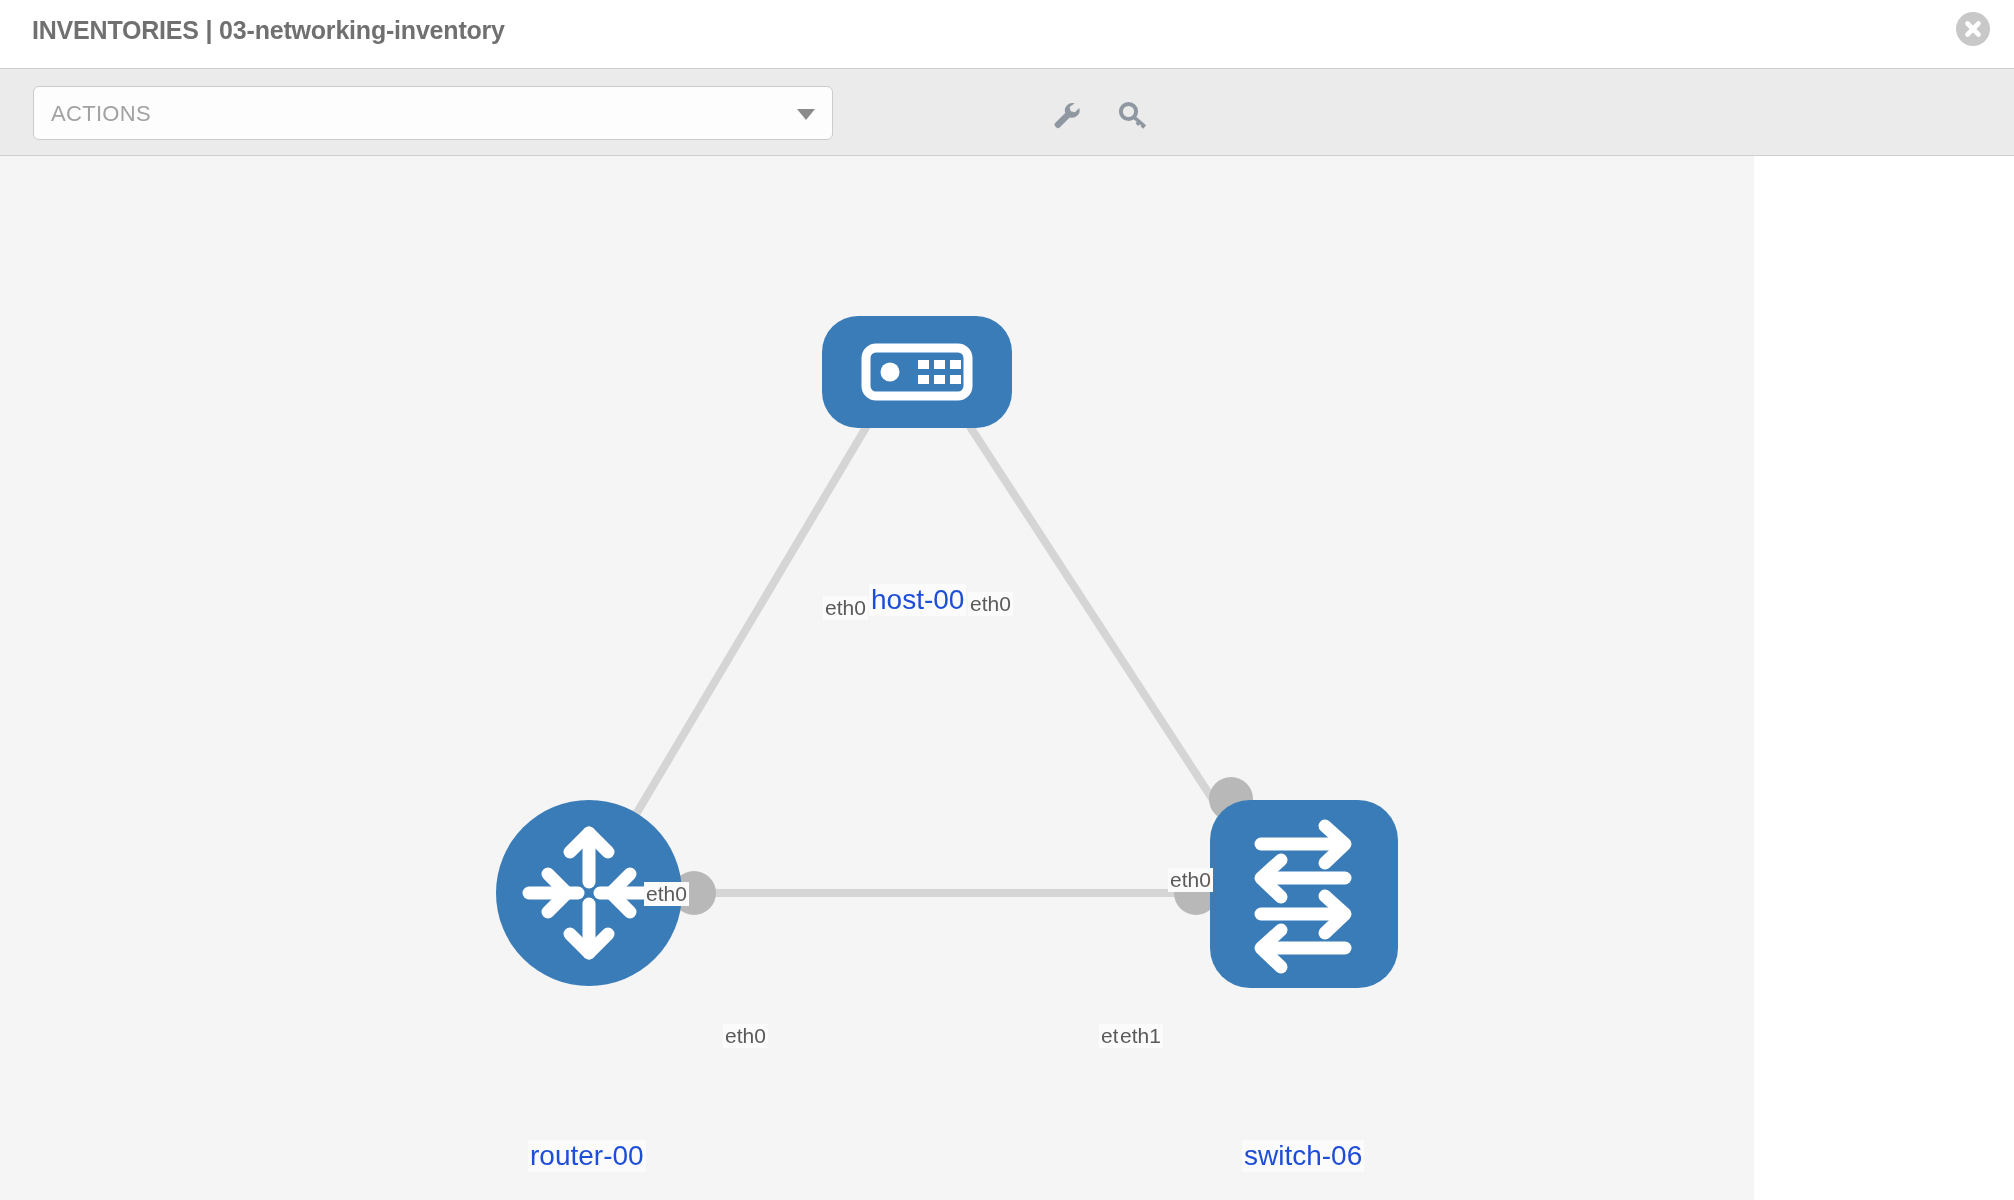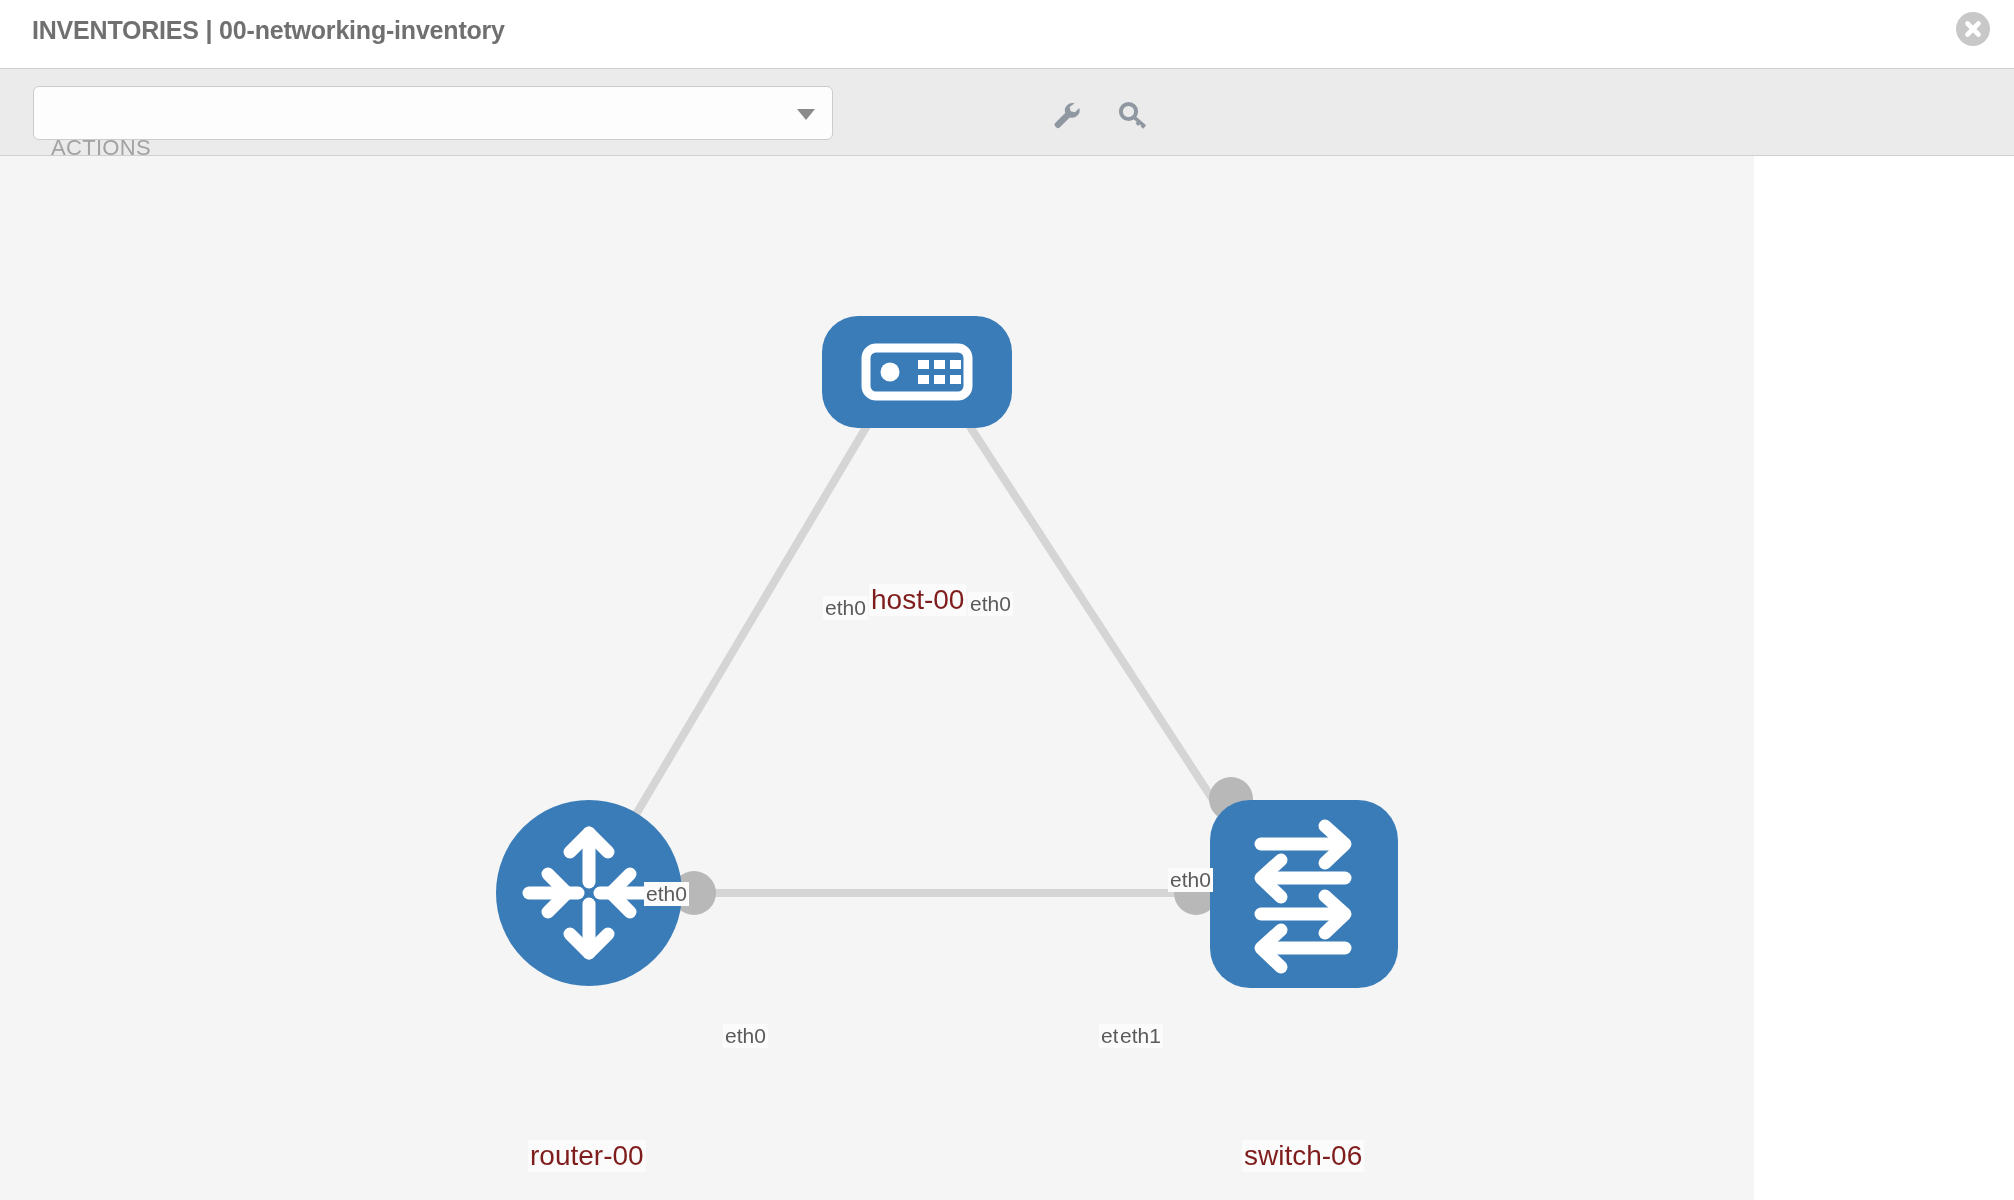--- a/index.html
+++ b/index.html
@@ -73,21 +73,20 @@
     box-sizing: border-box;
     cursor: pointer;
   }
   .actions-select .label {
     position: absolute;
     left: 17px;
     top: 14px;
     font-size: 22px;
     color: #a2a2a2;
     letter-spacing: 0.3px;
-    margin-top: 34px;
   }
   .caret {
     position: absolute;
     right: 17px;
     top: 22px;
     width: 0; height: 0;
     border-left: 9px solid transparent;
     border-right: 9px solid transparent;
     border-top: 11px solid #8a8a8a;
   }
@@ -134,41 +133,41 @@
   .topology-svg {
     position: absolute;
     left: 0; top: 0;
     width: 2014px;
     height: 1044px;
   }
 
   .node-label {
     position: absolute;
     font-size: 28px;
-    color: #7f1d1d;
+    color: #1d4ed8;
     background: #fbfbfb;
     white-space: nowrap;
     padding: 0 2px;
   }
   .iface-label {
     position: absolute;
     font-size: 21px;
     color: #5a5a5a;
     background: #fbfbfb;
     white-space: nowrap;
     padding: 0 2px;
   }
 </style>
 </head>
 <body>
 
 <div id="app">
 
   <div class="header">
-    <div class="header-title">INVENTORIES | 00-networking-inventory</div>
+    <div class="header-title">INVENTORIES | 03-networking-inventory</div>
     <div class="close-button">
       <svg width="34" height="34" viewBox="0 0 34 34">
         <path d="M11.5 11.5 L22.5 22.5 M22.5 11.5 L11.5 22.5" stroke="#ffffff" stroke-width="4.6" stroke-linecap="round"></path>
       </svg>
     </div>
   </div>
 
   <div class="toolbar">
 
     <div class="actions-select">

